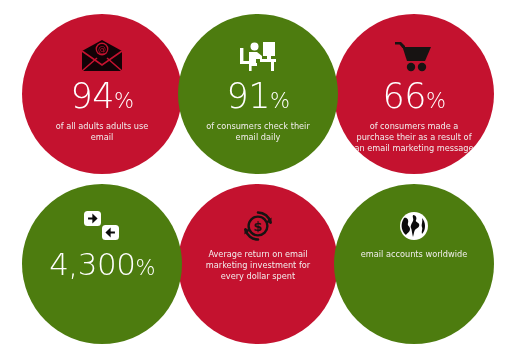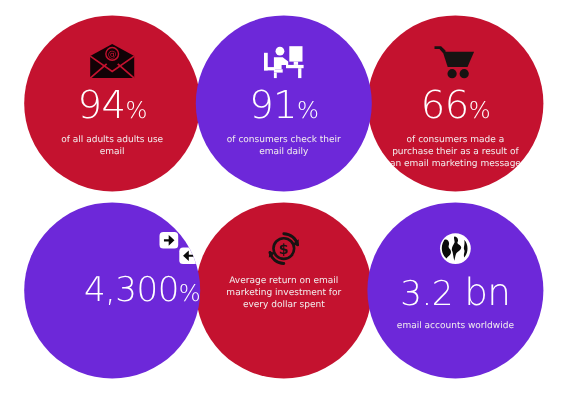--- a/index.html
+++ b/index.html
@@ -27,29 +27,29 @@
     border-radius: 50%;
     display: flex;
     flex-direction: column;
     align-items: center;
     justify-content: flex-start;
     box-sizing: border-box;
     overflow: hidden;
   }
 
   .stat-circle.red   { background: #C4122F; }
-  .stat-circle.black { background: #6d28d9; }
+  .stat-circle.black { background: #4d7c0f; }
 
   
   .c1 { left:  22px; top:  14px; width: 160px; height: 160px; z-index: 2; }
   .c2 { left: 178px; top:  14px; width: 160px; height: 160px; z-index: 3; }
   .c3 { left: 334px; top:  14px; width: 160px; height: 160px; z-index: 2; }
 
   
-  .c4 { left:  22px; top: 184px; width: 160px; height: 160px; z-index: 5; align-items: flex-end; }
+  .c4 { left:  22px; top: 184px; width: 160px; height: 160px; z-index: 5; }
   .c5 { left: 178px; top: 184px; width: 160px; height: 160px; z-index: 4; }
   .c6 { left: 334px; top: 184px; width: 160px; height: 160px; z-index: 5; }
 
   .icon-wrap {
     height: 44px;
     display: flex;
     align-items: center;
     justify-content: center;
     margin-top: 20px;
     margin-bottom: 1px;
@@ -192,19 +192,16 @@
 
   <div class="stat-circle black c6">
     <div class="icon-wrap">
       <svg width="34" height="34" viewBox="0 0 34 34">
         <circle cx="17" cy="17" r="14" fill="#ffffff"></circle>
         <path d="M7 9 C10 8 12 11 11 14 C10 17 13 17 13 20 C13 23 10 24 9 26 C5 23 3.5 17 5.5 12 Z" fill="#0B0B0B"></path>
         <path d="M16 6 C19 6 20 9 19 11 C18 13 21 13 22 15 C23 17 21 19 19 20 C17 21 17 25 16 28 C15 25 15 21 14 19 C13 17 15 14 16 12 C17 10 15 8 16 6 Z" fill="#0B0B0B"></path>
         <path d="M25 9 C27 11 28 14 28 17 C28 20 27 23 25 25 C24 22 26 20 25 18 C24 16 26 13 25 9 Z" fill="#0B0B0B"></path>
       </svg>
     </div>
-    <div class="big-number">
-      <span>3.2</span><span class="unit-bn"> bn</span>
-    </div>
     <div class="caption">email accounts worldwide</div>
   </div>
 
 </div>
 
 </body></html>

